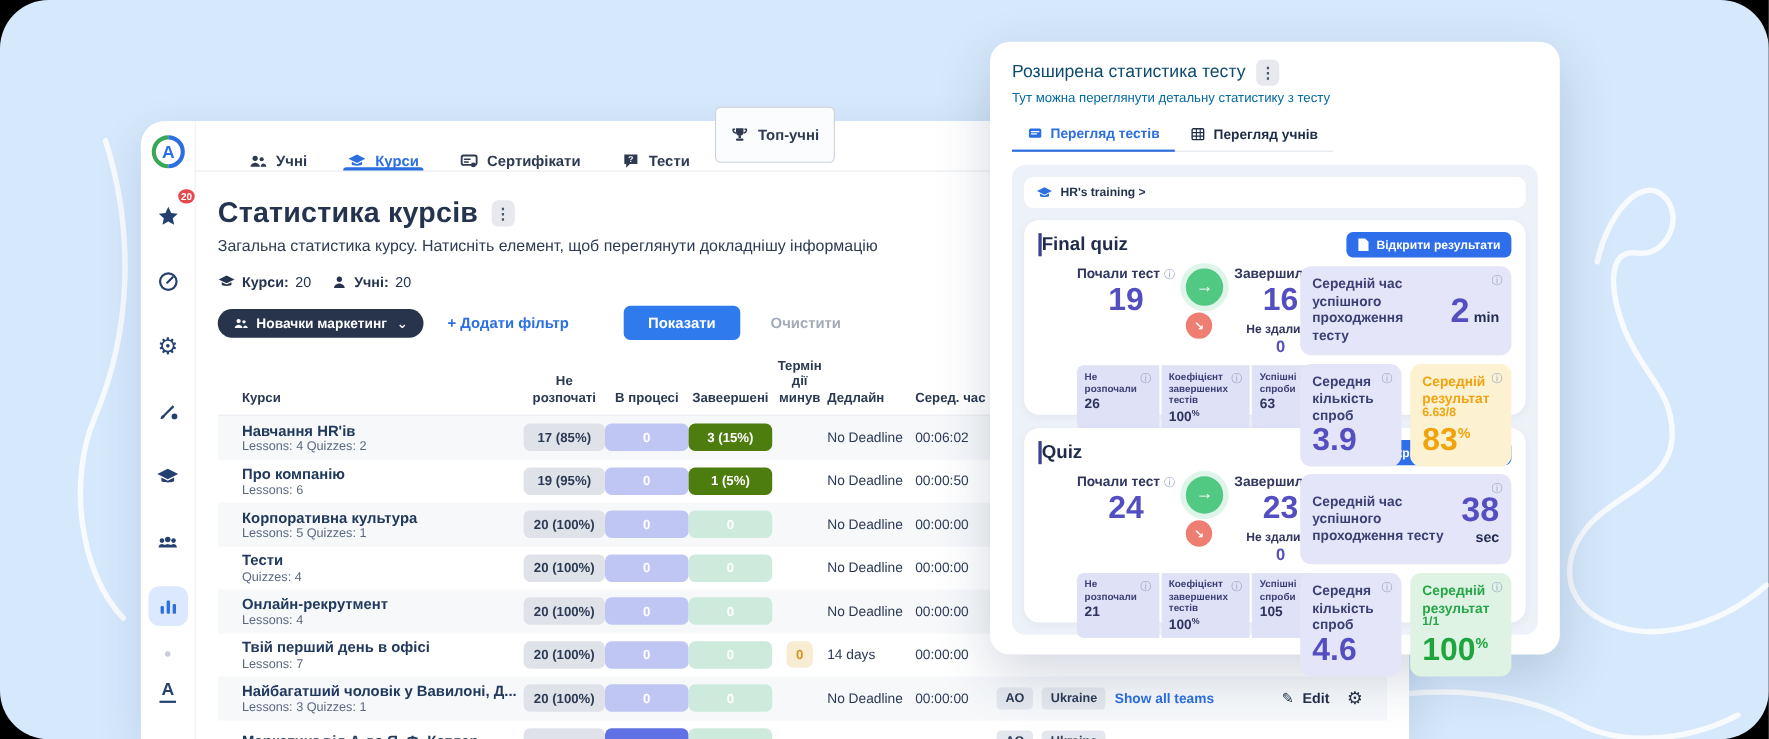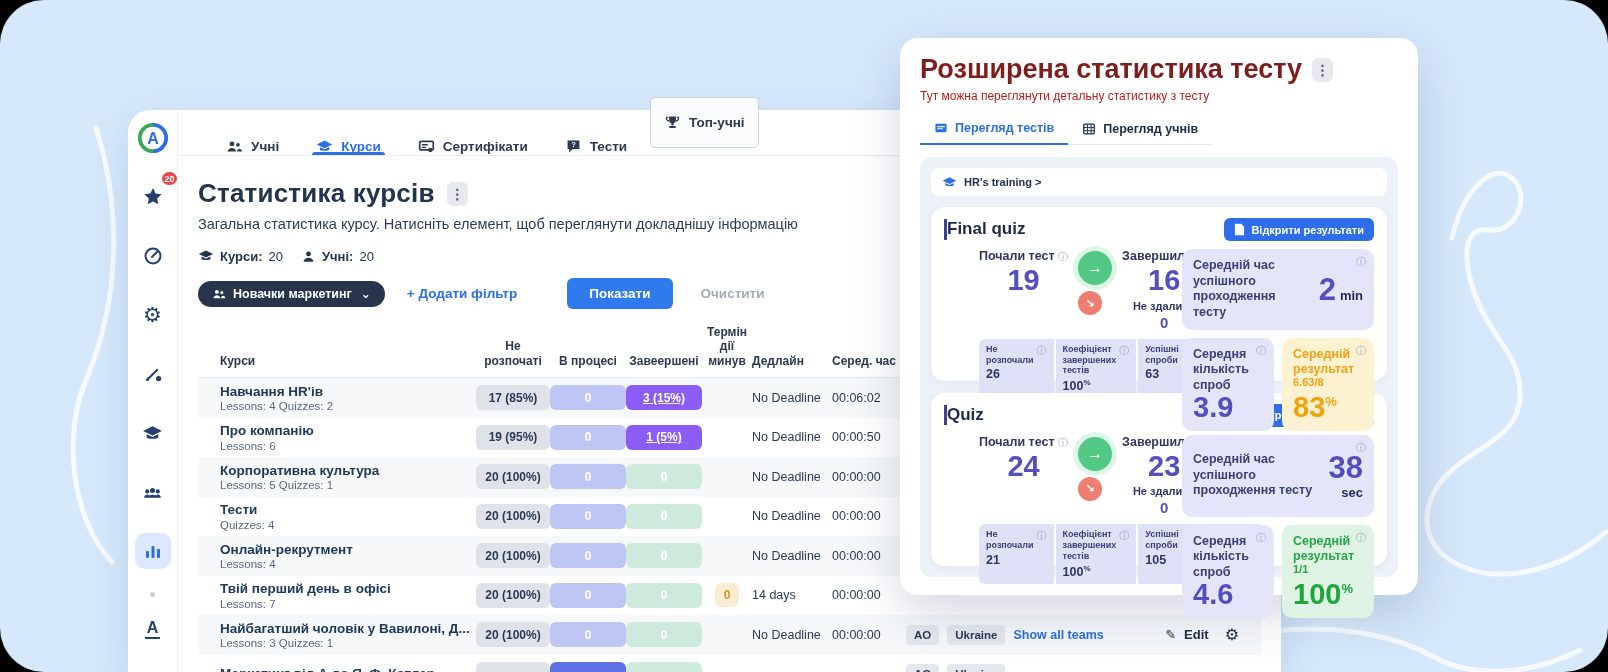--- a/index.html
+++ b/index.html
@@ -97,21 +97,21 @@
   .c-title { font-size:13.5px; font-weight:700; color:#20395c; line-height:1.15; white-space:nowrap; }
   .c-sub { font-size:11.5px; color:#5b6880; margin-top:1px; white-space:nowrap; }
   .pill {
     height:25px; min-width:64px; margin:0 auto; padding:0 6px; border-radius:6px;
     display:flex; align-items:center; justify-content:center;
     font-size:12px; font-weight:700; cursor:pointer;
   }
   .pill.gray { background:#dfe2e9; color:#2b3a55; }
   .pill.light { background:#c0c6f3; color:#fff; }
   .pill.bright { background:#5f71e4; color:#fff; }
-  .pill.green { background:#8b5cf6; color:#fff;text-decoration:underline; }
+  .pill.green { background:#4d7c0f; color:#fff; }
   .pill.lightgreen { background:#cdeadd; color:#fff; }
   .exp-badge {
     width:24px; height:24px; margin:0 auto; border-radius:6px;
     background:#f8ecd2; color:#cf9422; font-size:12px; font-weight:700;
     display:flex; align-items:center; justify-content:center;
   }
   .cell-deadline, .cell-time { font-size:12.5px; color:#2c3a55; }
   .cell-teams { display:flex; align-items:center; gap:8px; padding-left:4px; padding-right:22px; min-width:0; }
   .tbadge { background:#e4e7ed; border-radius:4px; padding:4px 8px; font-size:11.5px; font-weight:700; color:#2b3a55; cursor:pointer; }
   .tlink { color:#2b6fe0; font-size:12.5px; font-weight:700; cursor:pointer; white-space:nowrap; }
@@ -121,22 +121,22 @@
   .editgrp .gear { font-size:16px; margin-left:8px; cursor:pointer; }
 
   
   .panel {
     position:absolute; left:900px; top:38px; width:518px; height:557px;
     background:#fff; border-radius:18px; padding:16px 20px 18px;
     box-shadow:0 18px 50px rgba(40,60,100,.20);
     display:flex; flex-direction:column;
   }
   .panel-title-row { display:flex; align-items:center; gap:10px; }
-  .panel-title { font-size:27px; font-weight:700; color:#7f1d1d; }
-  .panel-subtitle { font-size:12px; color:#b91c1c; margin-top:4px; }
+  .panel-title { font-size:16px; font-weight:400; color:#0c4a6e; }
+  .panel-subtitle { font-size:12px; color:#0369a1; margin-top:4px; }
   .panel-tabs { display:flex; margin-top:12px; border-bottom:1px solid #e1e5ec; width:fit-content; }
   .ptab { display:flex; align-items:center; gap:7px; padding:6px 14px 8px; font-size:12.5px; font-weight:700; color:#1f2c49; cursor:pointer; }
   .ptab.active { color:#2b6fe0; border-bottom:2px solid #2b6fe0; margin-bottom:-1px; }
   .panel-body {
     flex:1; margin-top:12px; background:#edf1f8; border-radius:12px;
     padding:11px; display:flex; flex-direction:column; gap:11px; min-height:0;
   }
   .breadcrumb {
     background:#fff; border-radius:8px; height:28px; flex:0 0 28px;
     display:flex; align-items:center; gap:7px; padding:0 11px;

